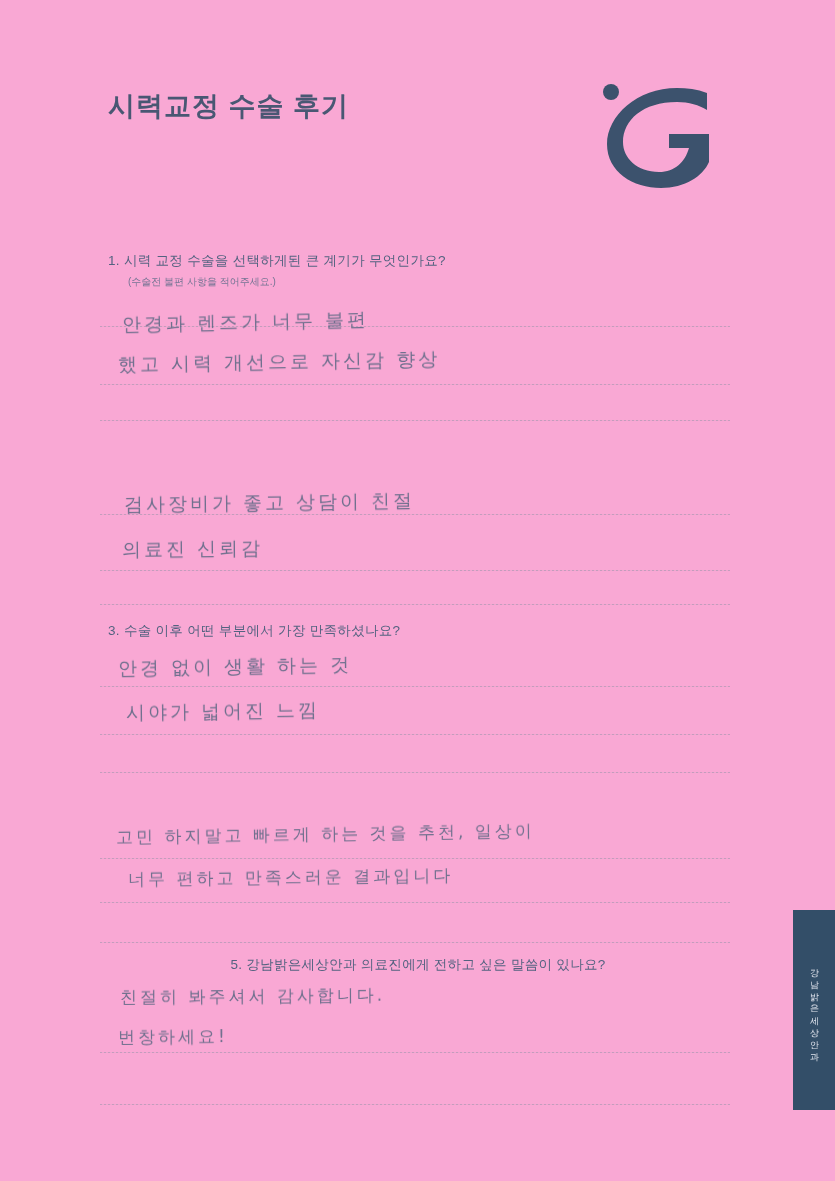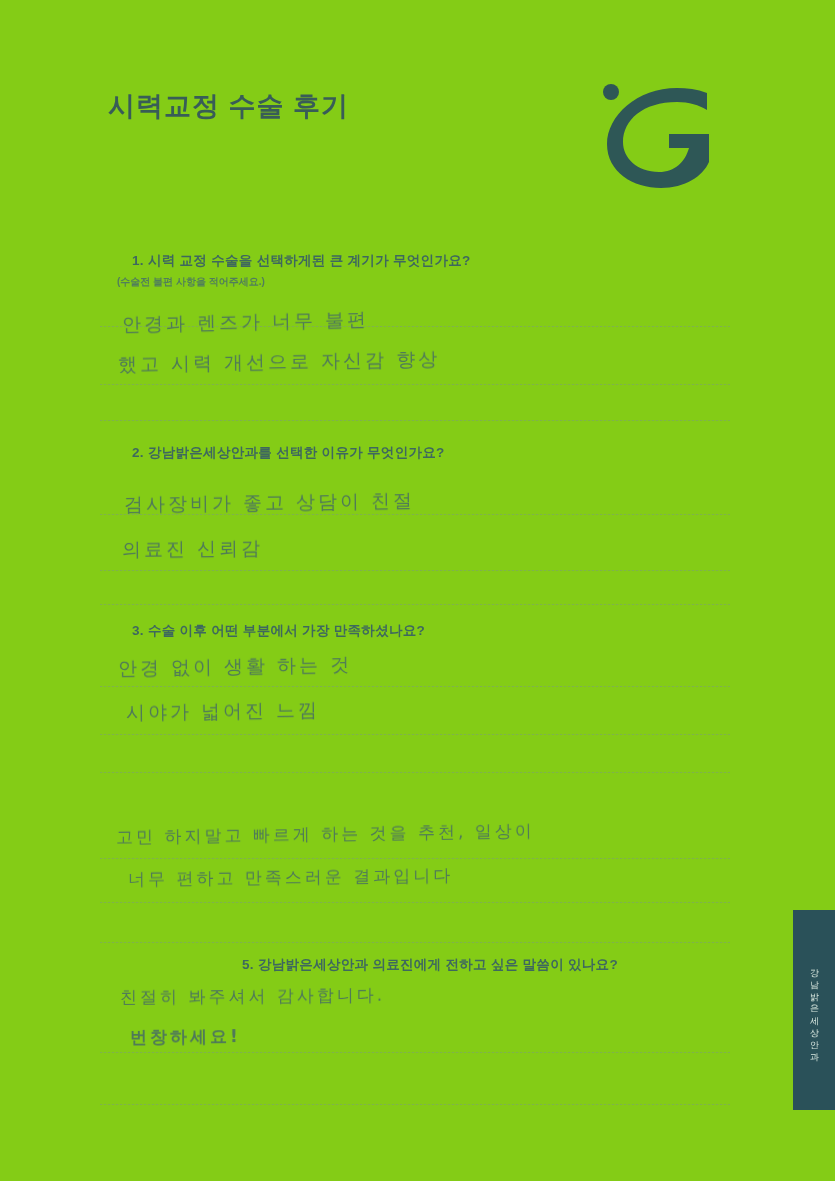--- a/index.html
+++ b/index.html
@@ -11,21 +11,21 @@
     width: 835px;
     height: 1181px;
     position: relative;
     font-family: "Liberation Sans", sans-serif;
     overflow: hidden;
   }
 
   .page {
     position: absolute;
     inset: 0;
-    background: #84cc16;
+    background: #f9a8d4;
   }
 
   
   .doc-title {
     position: absolute;
     left: 108px;
     top: 88px;
     font-size: 27px;
     font-weight: bold;
     letter-spacing: 1px;
@@ -45,36 +45,35 @@
   .logo svg { display: block; }
 
   
   .qblock {
     position: absolute;
     left: 108px;
     width: 620px;
   }
   .qtext {
     font-size: 13.5px;
-    font-weight: bold;
+    font-weight: normal;
     color: #2f536e;
     opacity: 0.82;
     filter: blur(0.45px);
     letter-spacing: 0.3px;
     white-space: nowrap;
-    margin-left: 24px;
   }
   .qsub {
     font-size: 10px;
-    font-weight: bold;
+    font-weight: normal;
     color: #3b5e78;
     opacity: 0.7;
     filter: blur(0.5px);
     margin-top: 5px;
-    margin-left: 9px;
+    margin-left: 20px;
     white-space: nowrap;
   }
 
   
   .rule {
     position: absolute;
     left: 100px;
     width: 630px;
     height: 1px;
     background: repeating-linear-gradient(to right,
@@ -138,23 +137,20 @@
   <div class="qblock" style="top:252px;">
     <div class="qtext">1. 시력 교정 수술을 선택하게된 큰 계기가 무엇인가요?</div>
     <div class="qsub">(수술전 불편 사항을 적어주세요.)</div>
   </div>
   <div class="rule" style="top:326px;"></div>
   <div class="rule" style="top:384px;"></div>
   <div class="rule" style="top:420px;"></div>
   <div class="hw" style="left:122px; top:312px; transform:rotate(-1.2deg);">안경과 렌즈가 너무 불편</div>
   <div class="hw" style="left:118px; top:352px; transform:rotate(-1deg);">했고 시력 개선으로 자신감 향상</div>
 
-  <div class="qblock" style="top:444px;">
-    <div class="qtext">2. 강남밝은세상안과를 선택한 이유가 무엇인가요?</div>
-  </div>
   <div class="rule" style="top:514px;"></div>
   <div class="rule" style="top:570px;"></div>
   <div class="rule" style="top:604px;"></div>
   <div class="hw" style="left:124px; top:492px; transform:rotate(-0.8deg);">검사장비가 좋고 상담이 친절</div>
   <div class="hw" style="left:122px; top:537px; transform:rotate(-0.6deg);">의료진 신뢰감</div>
 
   <div class="qblock" style="top:622px;">
     <div class="qtext">3. 수술 이후 어떤 부분에서 가장 만족하셨나요?</div>
   </div>
   <div class="rule" style="top:686px;"></div>
@@ -168,17 +164,17 @@
   <div class="rule" style="top:942px;"></div>
   <div class="hw sm" style="left:116px; top:826px; transform:rotate(-0.9deg);">고민 하지말고 빠르게 하는 것을 추천, 일상이</div>
   <div class="hw sm" style="left:128px; top:868px; transform:rotate(-0.7deg);">너무 편하고 만족스러운 결과입니다</div>
 
   <div class="qblock" style="top:956px;text-align:center;">
     <div class="qtext">5. 강남밝은세상안과 의료진에게 전하고 싶은 말씀이 있나요?</div>
   </div>
   <div class="rule" style="top:1052px;"></div>
   <div class="rule" style="top:1104px;"></div>
   <div class="hw sm" style="left:120px; top:986px; transform:rotate(-0.5deg);">친절히 봐주셔서 감사합니다.</div>
-  <div class="hw sm" style="left:130px; top:1026px; transform:rotate(-0.5deg);font-weight:bold;">번창하세요!</div>
+  <div class="hw sm" style="left:118px; top:1026px; transform:rotate(-0.5deg);">번창하세요!</div>
 
   <div class="side-stamp">강남밝은세상안과</div>
 
 </div>
 
 </body></html>

